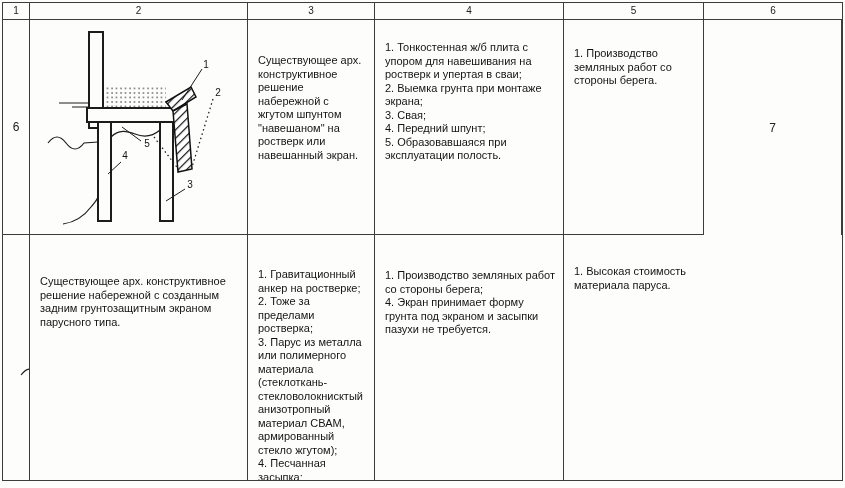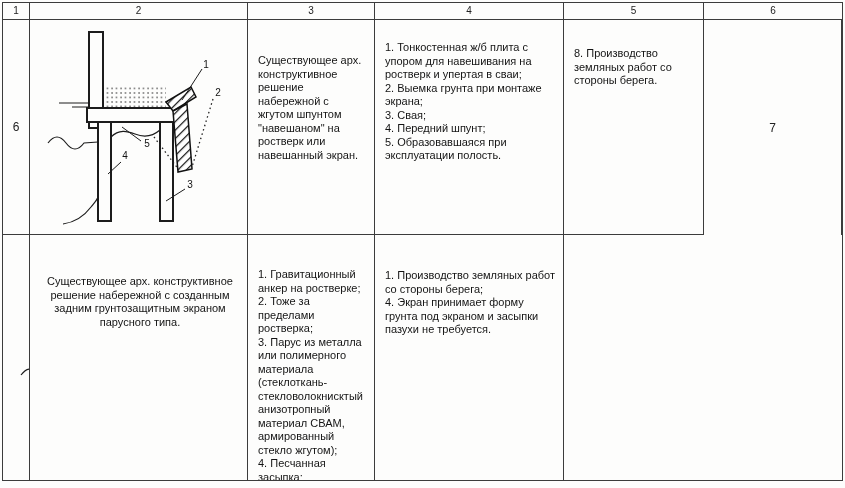--- a/index.html
+++ b/index.html
@@ -33,21 +33,21 @@
   }
   .txt{
     font-size:11px;line-height:13.5px;color:#141414;
     white-space:pre-line;
     padding-left:10px;padding-right:7px;
   }
   .r6c3{padding-top:34px;}
   .r6c4{padding-top:21px;}
   .r6c5{padding-top:27px;}
   .r6c6{padding-top:29px;}
-  .r7c3{padding-top:40px;text-align:center;}
+  .r7c3{padding-top:40px;}
   .r7c4{padding-top:33px;}
   .r7c5{padding-top:34px;}
   .r7c6{padding-top:30px;}
   .drawcell{position:relative;}
   svg text{
     font-family:"Liberation Sans", sans-serif;
     font-size:10px;fill:#111;
   }
 </style>
 </head>
@@ -121,21 +121,21 @@
         <text x="117" y="127" text-anchor="middle">5</text>
       </svg>
     </div>
 
     <div class="c txt r6c3">Существующее арх. конструктивное решение набережной с жгутом шпунтом "навешаном" на ростверк или навешанный экран.</div>
     <div class="c txt r6c4">1. Тонкостенная ж/б плита с упором для навешивания на ростверк и упертая в сваи;
 2. Выемка грунта при монтаже экрана;
 3. Свая;
 4. Передний шпунт;
 5. Образовавшаяся при эксплуатации полость.</div>
-    <div class="c txt r6c5">8. Производство земляных работ со стороны берега.</div>
+    <div class="c txt r6c5">1. Производство земляных работ со стороны берега.</div>
 
     <div class="c numc lastrow">7</div>
 
     <div class="c drawcell lastrow">
       <svg width="218" height="244" viewBox="0 0 218 244">
         <defs>
           <pattern id="dots7" patternUnits="userSpaceOnUse" width="4.5" height="4.5">
             <circle cx="1" cy="1" r="0.75" fill="#222"></circle>
           </pattern>
         </defs>
@@ -179,15 +179,16 @@
     </div>
 
     <div class="c txt r7c3 lastrow">Существующее арх. конструктивное решение набережной с созданным задним грунтозащитным экраном парусного типа.</div>
     <div class="c txt r7c4 lastrow">1. Гравитационный анкер на ростверке;
 2. Тоже за пределами ростверка;
 3. Парус из металла или полимерного материала (стеклоткань-стекловолокнисктый анизотропный материал СВАМ, армированный стекло жгутом);
 4. Песчанная засыпка;
 5. Образовавшаяся при эксплуатации полость.</div>
     <div class="c txt r7c5 lastrow">1. Производство земляных работ со стороны берега;
 4. Экран принимает форму грунта под экраном и засыпки пазухи не требуется.</div>
+    <div class="c txt r7c6 lastcol lastrow">1. Высокая стоимость материала паруса.</div>
 
   </div>
 </div>
 
 </body></html>

